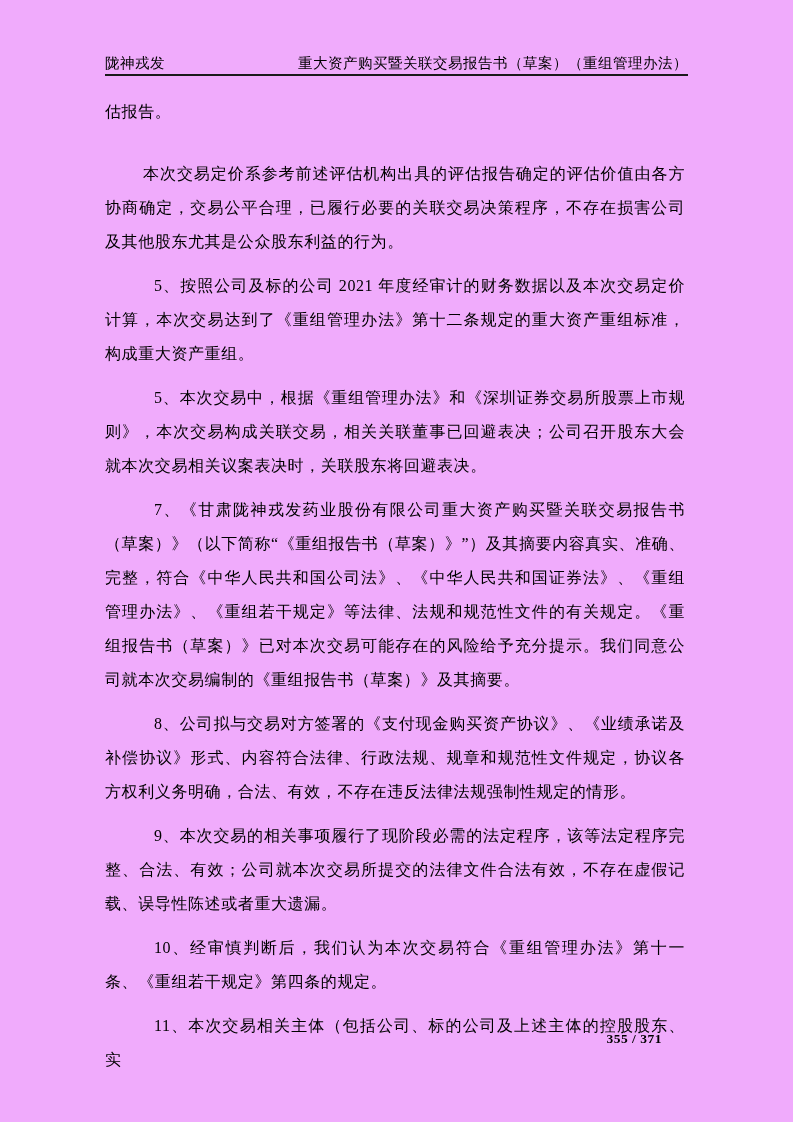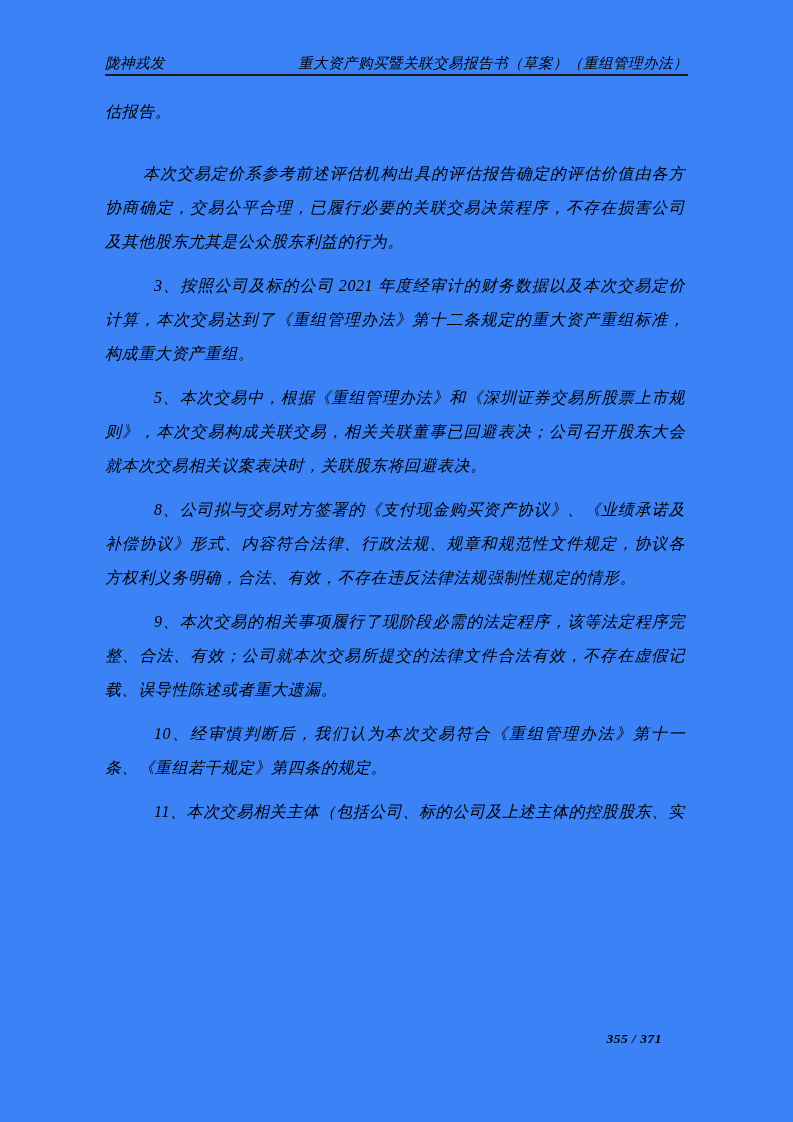--- a/index.html
+++ b/index.html
@@ -4,21 +4,21 @@
 <style>
   html, body { margin: 0; padding: 0; }
   body {
     width: 793px; height: 1122px;
     background: #ffffff;
     color: #000000;
     font-family: "Liberation Serif", "DejaVu Serif", serif;
     position: relative;
     overflow: hidden;
   }
-  .page { position: absolute; inset: 0; background: #3b82f6; font-style: italic; }
+  .page { position: absolute; inset: 0; background: #f0abfc; }
 
   .header {
     position: absolute;
     left: 105px; right: 105px; top: 54px;
     display: flex;
     justify-content: space-between;
     align-items: flex-end;
     font-size: 14.5px;
     line-height: 19px;
     letter-spacing: 0.5px;
@@ -62,22 +62,23 @@
 
   <div class="header">
     <span>陇神戎发</span>
     <span>重大资产购买暨关联交易报告书（草案）（重组管理办法）</span>
   </div>
   <div class="header-rule"></div>
 
   <div class="doc-body">
     <p class="cont">估报告。</p>
     <p class="ind">本次交易定价系参考前述评估机构出具的评估报告确定的评估价值由各方协商确定，交易公平合理，已履行必要的关联交易决策程序，不存在损害公司及其他股东尤其是公众股东利益的行为。</p>
-    <p class="num">3、按照公司及标的公司 2021 年度经审计的财务数据以及本次交易定价计算，本次交易达到了《重组管理办法》第十二条规定的重大资产重组标准，构成重大资产重组。</p>
+    <p class="num">5、按照公司及标的公司 2021 年度经审计的财务数据以及本次交易定价计算，本次交易达到了《重组管理办法》第十二条规定的重大资产重组标准，构成重大资产重组。</p>
     <p class="num">5、本次交易中，根据《重组管理办法》和《深圳证券交易所股票上市规则》，本次交易构成关联交易，相关关联董事已回避表决；公司召开股东大会就本次交易相关议案表决时，关联股东将回避表决。</p>
+    <p class="num">7、《甘肃陇神戎发药业股份有限公司重大资产购买暨关联交易报告书（草案）》（以下简称“《重组报告书（草案）》”）及其摘要内容真实、准确、完整，符合《中华人民共和国公司法》、《中华人民共和国证券法》、《重组管理办法》、《重组若干规定》等法律、法规和规范性文件的有关规定。《重组报告书（草案）》已对本次交易可能存在的风险给予充分提示。我们同意公司就本次交易编制的《重组报告书（草案）》及其摘要。</p>
     <p class="num">8、公司拟与交易对方签署的《支付现金购买资产协议》、《业绩承诺及补偿协议》形式、内容符合法律、行政法规、规章和规范性文件规定，协议各方权利义务明确，合法、有效，不存在违反法律法规强制性规定的情形。</p>
     <p class="num">9、本次交易的相关事项履行了现阶段必需的法定程序，该等法定程序完整、合法、有效；公司就本次交易所提交的法律文件合法有效，不存在虚假记载、误导性陈述或者重大遗漏。</p>
     <p class="num">10、经审慎判断后，我们认为本次交易符合《重组管理办法》第十一条、《重组若干规定》第四条的规定。</p>
     <p class="num">11、本次交易相关主体（包括公司、标的公司及上述主体的控股股东、实</p>
   </div>
 
   <div class="footer">355 / 371</div>
 
 </div>
 

